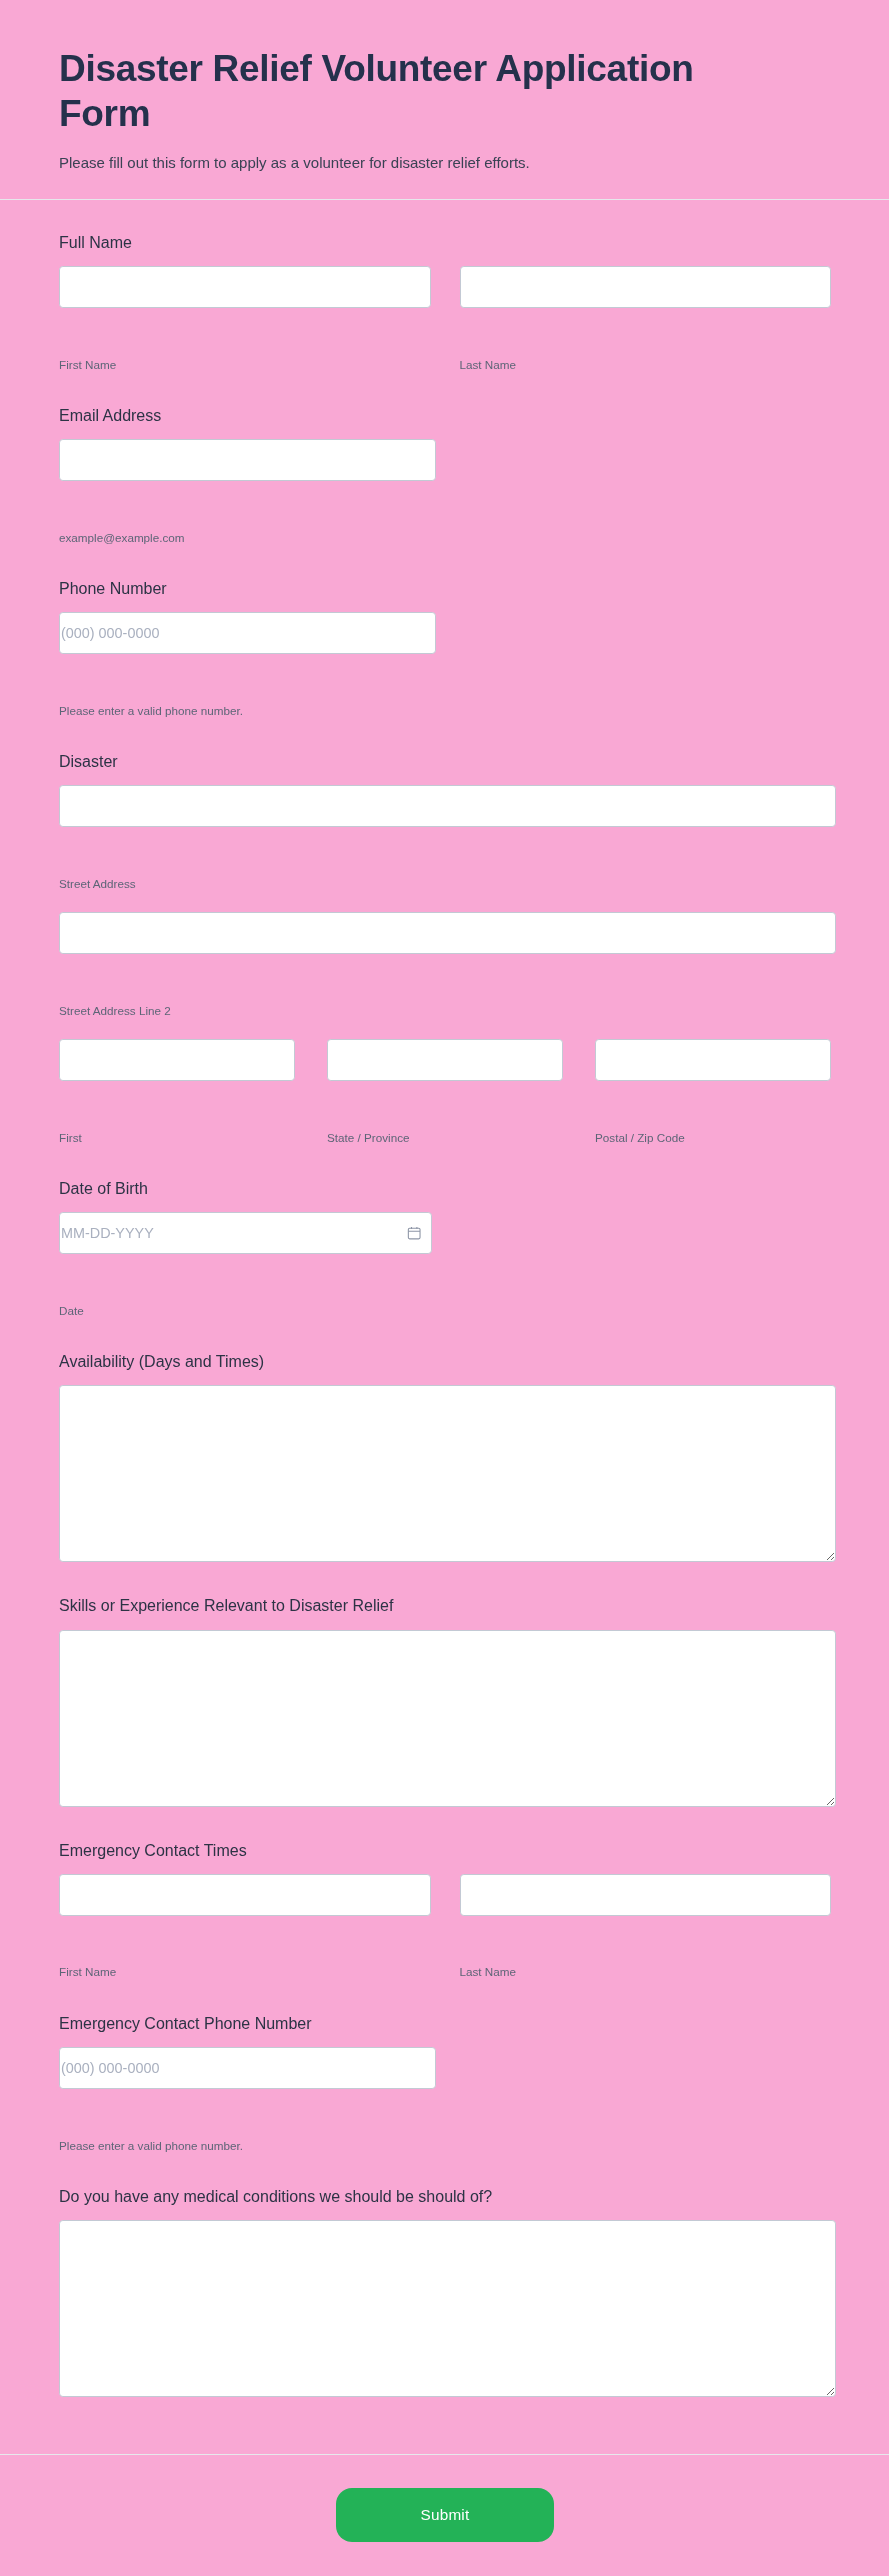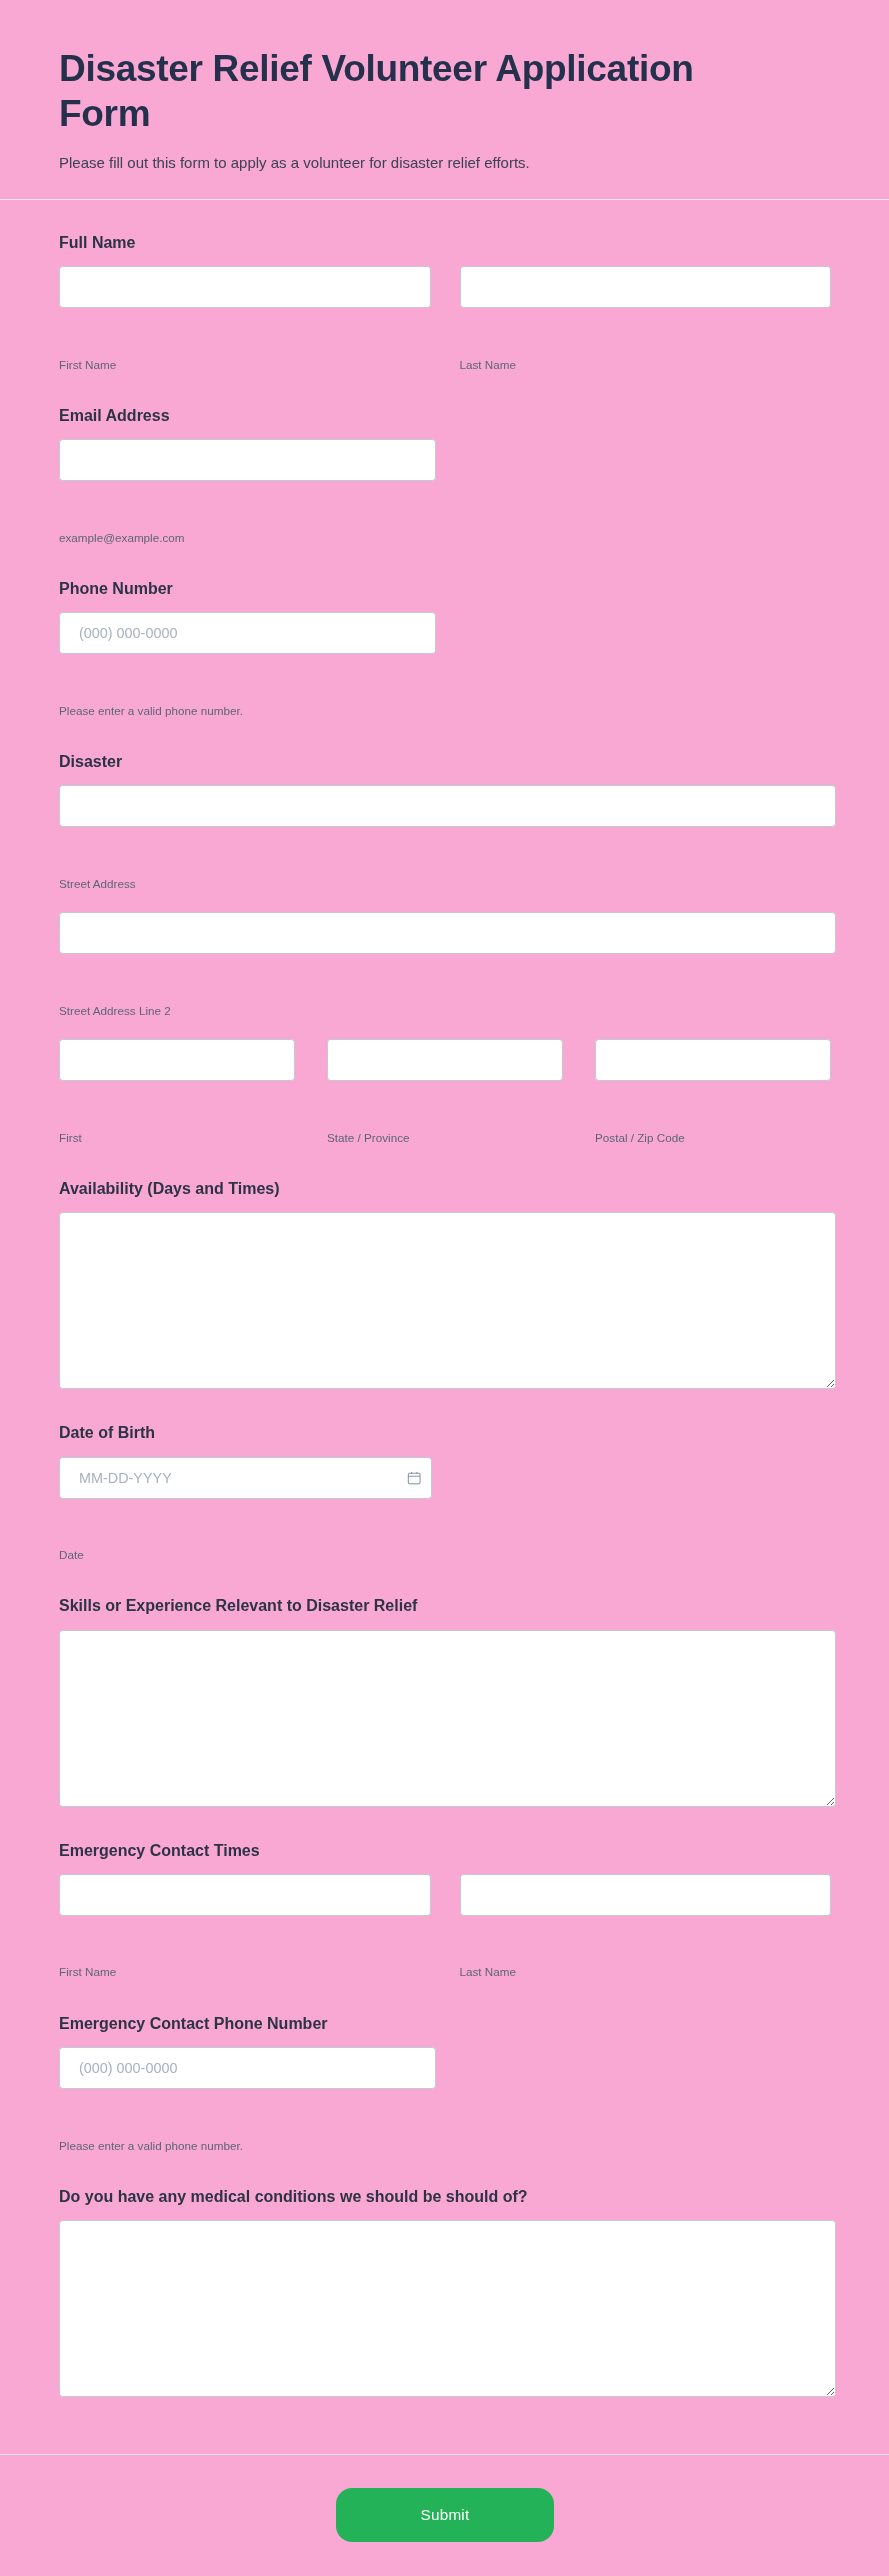--- a/index.html
+++ b/index.html
@@ -50,41 +50,41 @@
     flex: 1 0 auto;
   }
   .field-block {
     margin-bottom: 34px;
   }
   .field-label {
     display: block;
     font-size: 16px;
     color: #2c3345;
     margin: 0 0 12.4px 0;
-    font-weight: bold;
+    font-weight: normal;
     line-height: 1.3;
   }
   .sublabel {
     display: block;
     font-size: 11.7px;
     color: #5d6577;
     margin-top: 6.7px;
     line-height: 1.3;
   }
 
   .input {
     box-sizing: border-box;
     height: 42px;
     border: 1px solid #c3c9d4;
     border-radius: 3.8px;
     background: #ffffff;
     font-family: "Liberation Sans", sans-serif;
     font-size: 14.4px;
     color: #2c3345;
-    padding: 0 19px;
+    padding: 0 1px;
     outline: none;
     display: block;
     width: 100%;
   }
   .input::placeholder {
     color: #a9b0bf;
   }
   textarea.input {
     height: 177px;
     padding: 9.6px 10.5px;
@@ -223,45 +223,45 @@
           <span class="sublabel">State / Province</span>
         </div>
         <div class="col col-third">
           <input class="input" type="text" placeholder="" style="">
           <span class="sublabel">Postal / Zip Code</span>
         </div>
       </div>
     </div>
 
     <div class="field-block">
-      <label class="field-label">Availability (Days and Times)</label>
-      <div class="col w-full">
-        <textarea class="input" placeholder="" style=""></textarea>
-      </div>
-    </div>
-
-    <div class="field-block">
       <label class="field-label">Date of Birth</label>
       <div class="col">
         <div class="date-wrap">
           <input class="input" type="text" placeholder="MM-DD-YYYY" style="">
           <span class="calendar-icon">
             <svg viewBox="0 0 16 16" width="14.4" height="14.4" fill="none" stroke="#8d95a6" stroke-width="1.2">
               <rect x="1.5" y="2.7" width="13" height="11.8" rx="1.4"></rect>
               <line x1="1.5" y1="6" x2="14.5" y2="6"></line>
               <line x1="5" y1="1.3" x2="5" y2="3.6"></line>
               <line x1="11" y1="1.3" x2="11" y2="3.6"></line>
             </svg>
           </span>
         </div>
         <span class="sublabel">Date</span>
       </div>
     </div>
 
     <div class="field-block">
+      <label class="field-label">Availability (Days and Times)</label>
+      <div class="col w-full">
+        <textarea class="input" placeholder="" style=""></textarea>
+      </div>
+    </div>
+
+    <div class="field-block">
       <label class="field-label">Skills or Experience Relevant to Disaster Relief</label>
       <div class="col w-full">
         <textarea class="input" placeholder="" style=""></textarea>
       </div>
     </div>
 
     <div class="field-block">
       <label class="field-label">Emergency Contact Times</label>
       <div class="row">
         <div class="col col-half">

